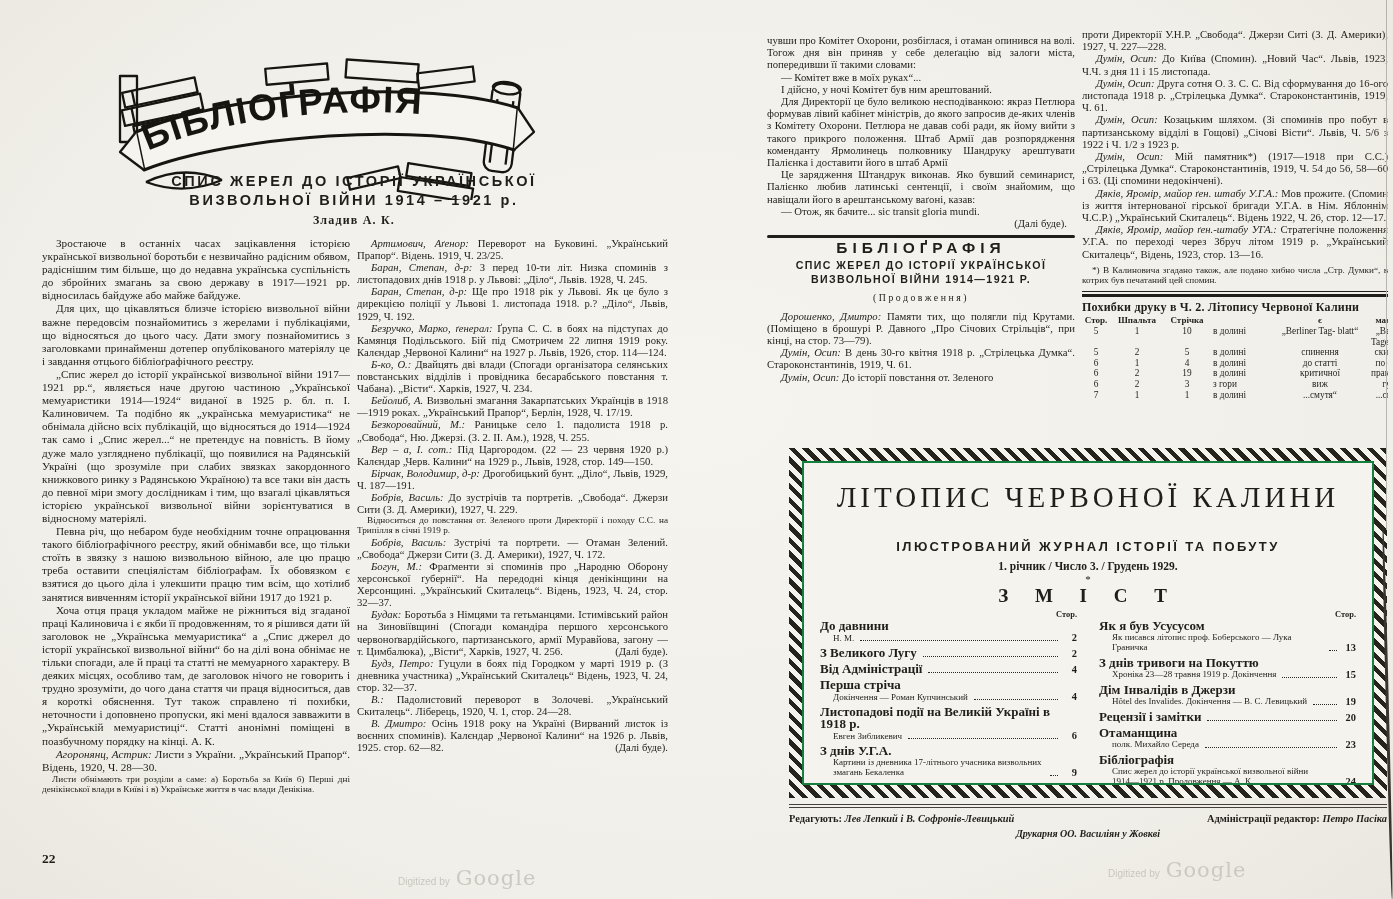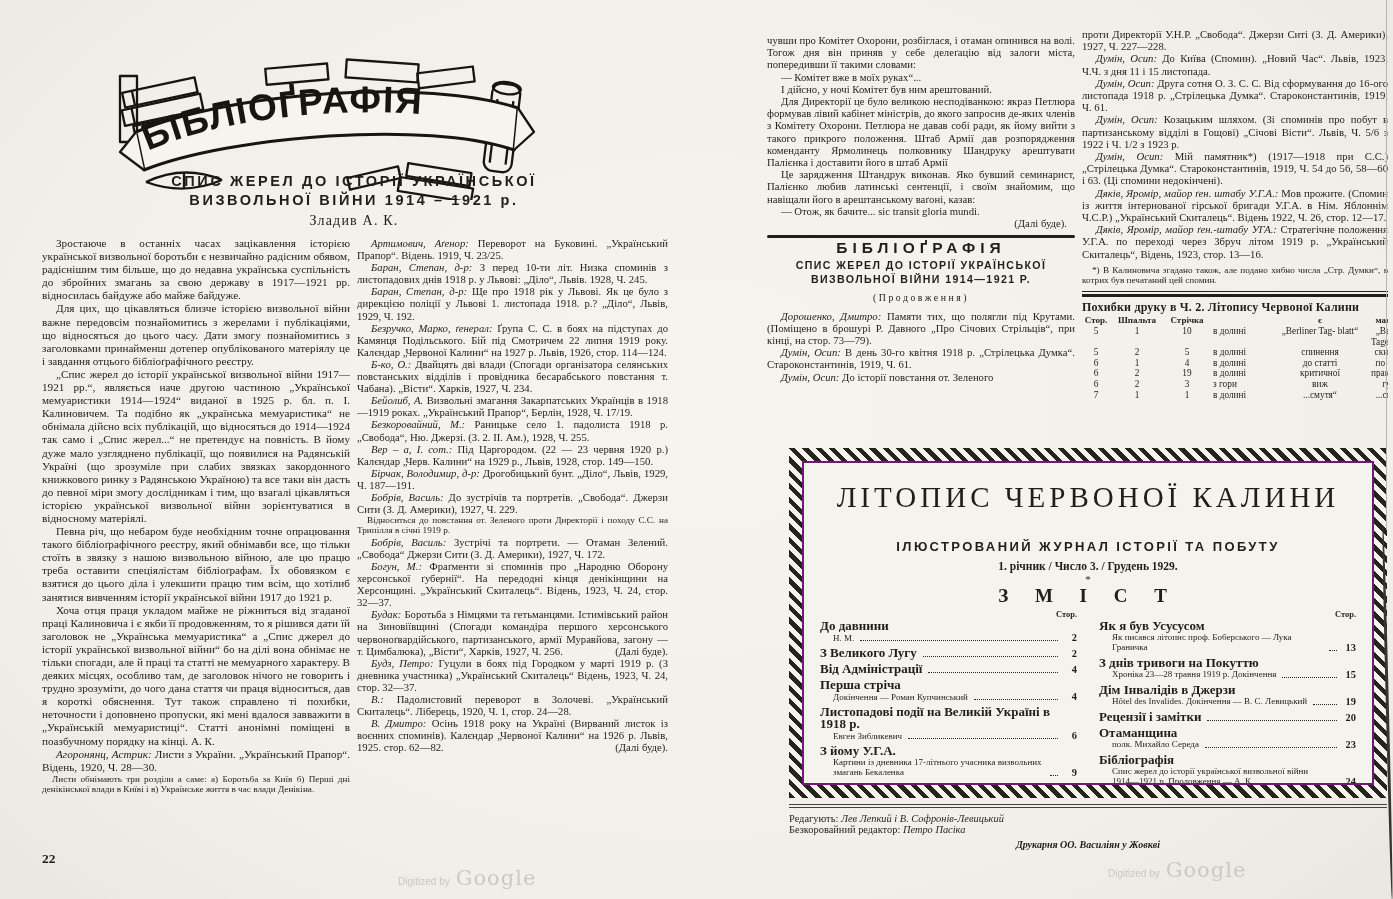--- a/index.html
+++ b/index.html
@@ -8,21 +8,21 @@
         font-family:"Liberation Serif", serif;color:#211e19;}
   .abs{position:absolute;}
   p{margin:0;text-indent:14px;}
   .noindent{text-indent:0;}
   .col{text-align:justify;overflow:hidden;}
   
   .lp-col1{left:42px;top:237px;width:308px;height:616px;font-size:11.2px;line-height:13.1px;}
   .lp-col2{left:357px;top:237px;width:311px;height:618px;font-size:10.7px;line-height:12.1px;}
   .lp-titleblock{left:40px;top:172px;width:628px;text-align:center;}
   .lp-title{font-family:"Liberation Sans",sans-serif;font-weight:bold;font-size:14.5px;letter-spacing:2.6px;line-height:19px;}
-  .lp-byline{font-weight:normal;font-size:14px;letter-spacing:1.2px;margin-top:3px;}
+  .lp-byline{font-weight:bold;font-size:12px;letter-spacing:1.2px;margin-top:3px;}
   .lp-pagenum{left:42px;top:851px;font-weight:bold;font-size:13.5px;}
   .entry{margin:0;}
   .entry i{font-family:"Liberation Serif",serif;}
   .entry .tail{float:right;font-style:normal;}
   .entry-note{font-size:9.2px;line-height:10.3px;text-indent:10px;text-align:justify;}
   .tail-line{text-align:right;text-indent:0;padding-right:8px;}
   
   .rp-col1{left:767px;top:34px;width:308px;height:412px;font-size:10.7px;line-height:12.2px;}
   .rp-col2{left:1082px;top:28px;width:306px;height:419px;font-size:10.7px;line-height:12.2px;}
   .rule-heavy{height:3px;background:#221f1a;margin:6px 0 4px;border-radius:2px;}
@@ -35,40 +35,40 @@
   .errata-title{font-weight:bold;font-size:12px;text-indent:0;margin:4px 0 2px;letter-spacing:0.2px;}
   .errata-grid{display:grid;grid-template-columns:28px 48px 46px 56px 96px 1fr;column-gap:3px;font-size:9.3px;line-height:10.6px;}
   .errata-grid .hc{font-weight:bold;font-size:9px;}
   .errata-grid .c-num{text-align:center;}
   .errata-grid .c-ctr{text-align:center;}
   
   .rp-box{left:789px;top:448px;width:598px;height:350px;box-sizing:border-box;
           border:13px solid transparent;
           border-image:repeating-linear-gradient(45deg,#26231d 0 4.5px,rgba(0,0,0,0) 4.5px 9.5px) 13;
           background:#f5f3ee;}
-  .box-inner{border:2px solid #701a75;height:100%;box-sizing:border-box;padding:6px 16px 4px;text-align:center;overflow:hidden;}
+  .box-inner{border:2px solid #15803d;height:100%;box-sizing:border-box;padding:6px 16px 4px;text-align:center;overflow:hidden;}
   .box-title{font-size:29px;letter-spacing:4px;margin-top:12px;white-space:nowrap;}
   .box-subtitle{font-family:"Liberation Sans",sans-serif;font-weight:bold;font-size:13px;letter-spacing:2.4px;margin-top:25px;}
   .box-issue{font-weight:bold;font-size:11.5px;margin-top:6px;}
   .box-star{font-size:11px;line-height:8px;margin-top:3px;}
   .toc-heading{font-weight:bold;font-size:19px;letter-spacing:11px;margin-top:2px;}
   .toc-cols{display:flex;gap:22px;text-align:left;margin-top:3px;}
   .toc-col{flex:1;min-width:0;}
   .stor-label{text-align:right;font-weight:bold;font-size:8.4px;margin-bottom:1px;}
   .toc-item{margin-bottom:4px;}
   .toc-title{font-weight:bold;font-size:13px;line-height:12px;}
   .toc-row{display:flex;align-items:flex-end;}
   .toc-row.subrow{padding-left:13px;}
   .toc-sub{font-size:9px;line-height:10.4px;}
   .toc-row .dots{flex:1;border-bottom:1.7px dotted #2b2822;margin:0 4px 2px 6px;min-width:8px;}
   .toc-page{font-weight:bold;font-size:10.4px;min-width:15px;text-align:right;}
   
   .rp-footer{left:789px;top:804px;width:598px;}
   .rp-footer .frule{border-top:1.2px solid #45403a;border-bottom:1.2px solid #45403a;height:1.6px;}
-  .footer-row{display:flex;justify-content:space-between;font-size:10.4px;font-weight:normal;margin-top:5px;flex-direction:column;}
+  .footer-row{display:flex;justify-content:space-between;font-size:10.4px;font-weight:bold;margin-top:5px;}
   .f-label{font-style:normal;}
   .f-name{font-style:italic;}
   .printer{text-align:center;font-size:10px;font-weight:bold;font-style:italic;margin-top:4px;}
   
   .wm{display:flex;align-items:baseline;gap:6px;color:#c9c6c0;font-family:"Liberation Sans",sans-serif;font-size:10px;}
   .wm .g{font-family:"DejaVu Serif",serif;font-size:21px;color:#ccc9c3;letter-spacing:1px;}
   .wm-left{left:398px;top:866px;}
   .wm-right{left:1108px;top:858px;}
   .edge-dark{right:4px;top:525px;height:374px;width:3px;background:#39352e;border-radius:45%;transform:rotate(-1.4deg);}
   .edge-faint{right:6px;top:0;height:530px;width:1.5px;background:#b8b4ac;}
@@ -300,21 +300,21 @@
               </div>
               <div class="toc-item">
                 <div class="toc-title">Листопадові події на Великій Україні в 1918 р.</div>
                 <div class="toc-row subrow">
                   <span class="toc-sub">Евген Зибликевич</span>
                   <span class="dots"></span>
                   <span class="toc-page">6</span>
                 </div>
               </div>
               <div class="toc-item">
-                <div class="toc-title">З йому У.Г.А.</div>
+                <div class="toc-title">З днів У.Г.А.</div>
                 <div class="toc-row subrow">
                   <span class="toc-sub">Картини із дневника 17-літнього учасника визвольних змагань Бекаленка</span>
                   <span class="dots"></span>
                   <span class="toc-page">9</span>
                 </div>
               </div>
               <div class="toc-item">
                 <div class="toc-row">
                   <span class="toc-title">З діяльности Тов. Охорони Воєнних Могил</span>
                   <span class="dots"></span>
@@ -380,21 +380,21 @@
   </div>
 
   <div class="abs rp-footer">
     <div class="frule"></div>
     <div class="footer-row">
       <span>
         <span class="f-label">Редагують:</span>
         <span class="f-name">Лев Лепкий і В. Софронів-Левицький</span>
       </span>
       <span>
-        <span class="f-label">Безкоровайний редактор:</span>
+        <span class="f-label">Адміністрації редактор:</span>
         <span class="f-name">Петро Пасіка</span>
       </span>
     </div>
     <div class="printer">Друкарня ОО. Василіян у Жовкві</div>
   </div>
 
   <div class="abs wm wm-right">
     <span>Digitized by</span>
     <span class="g">Google</span>
   </div>

